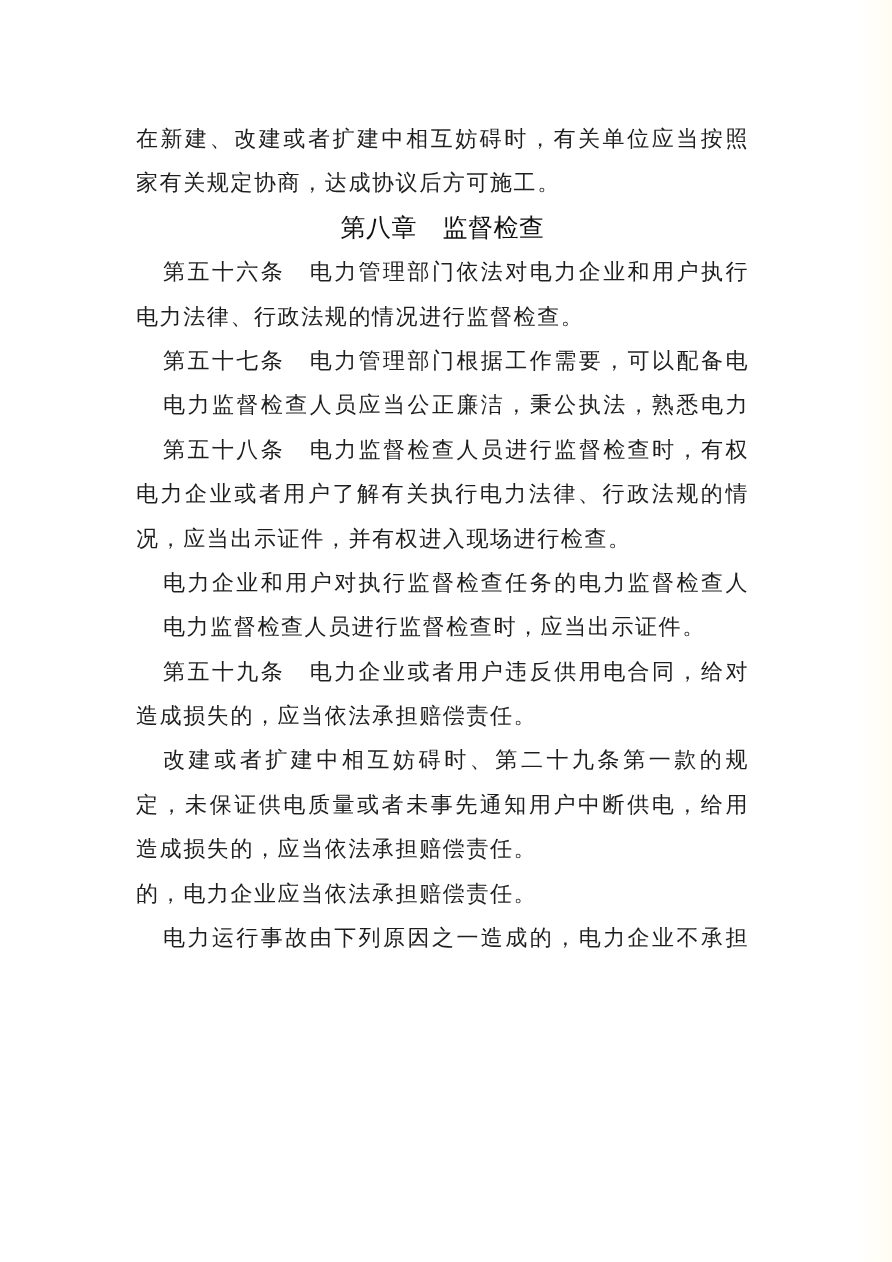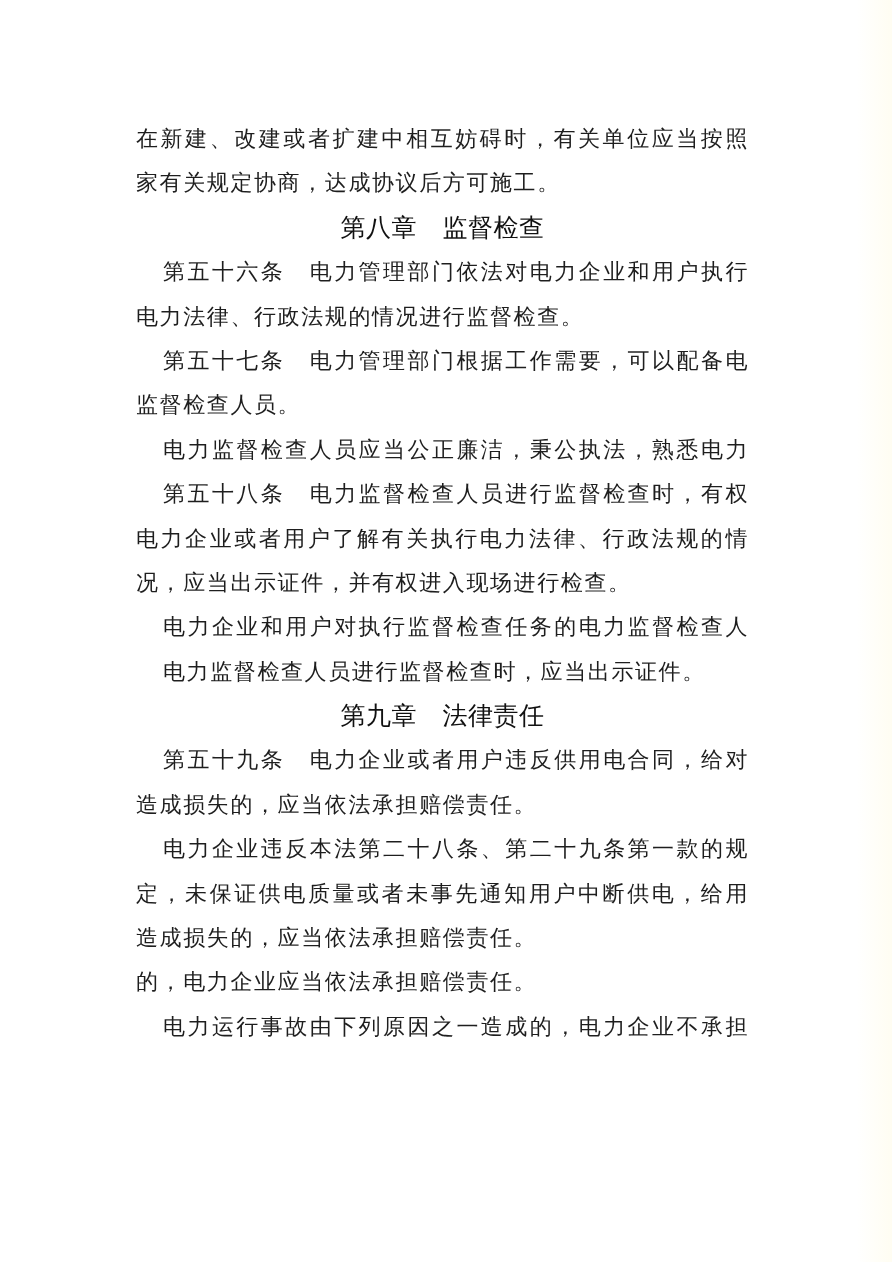--- a/index.html
+++ b/index.html
@@ -60,29 +60,27 @@
 <body>
 
 <div class="page">
   <div class="textblock">
     <div class="line j">在新建、改建或者扩建中相互妨碍时，有关单位应当按照国</div>
     <div class="line e">家有关规定协商，达成协议后方可施工。</div>
     <div class="line h">第八章　监督检查</div>
     <div class="line j ind">第五十六条　电力管理部门依法对电力企业和用户执行</div>
     <div class="line e">电力法律、行政法规的情况进行监督检查。</div>
     <div class="line j ind">第五十七条　电力管理部门根据工作需要，可以配备电力</div>
-    <div class="line e">监督检查人员。</div>
     <div class="line j ind">电力监督检查人员应当公正廉洁，秉公执法，熟悉电力法</div>
     <div class="line j ind">第五十八条　电力监督检查人员进行监督检查时，有权向</div>
     <div class="line j">电力企业或者用户了解有关执行电力法律、行政法规的情</div>
     <div class="line e">况，应当出示证件，并有权进入现场进行检查。</div>
     <div class="line j ind">电力企业和用户对执行监督检查任务的电力监督检查人</div>
     <div class="line e ind">电力监督检查人员进行监督检查时，应当出示证件。</div>
-    <div class="line h">第九章　法律责任</div>
     <div class="line j ind">第五十九条　电力企业或者用户违反供用电合同，给对方</div>
     <div class="line e">造成损失的，应当依法承担赔偿责任。</div>
-    <div class="line j ind">电力企业违反本法第二十八条、第二十九条第一款的规</div>
+    <div class="line j ind">改建或者扩建中相互妨碍时、第二十九条第一款的规</div>
     <div class="line j">定，未保证供电质量或者未事先通知用户中断供电，给用户</div>
     <div class="line e">造成损失的，应当依法承担赔偿责任。</div>
     <div class="line e">的，电力企业应当依法承担赔偿责任。</div>
     <div class="line j ind">电力运行事故由下列原因之一造成的，电力企业不承担赔</div>
   </div>
 </div>
 
 </body></html>

